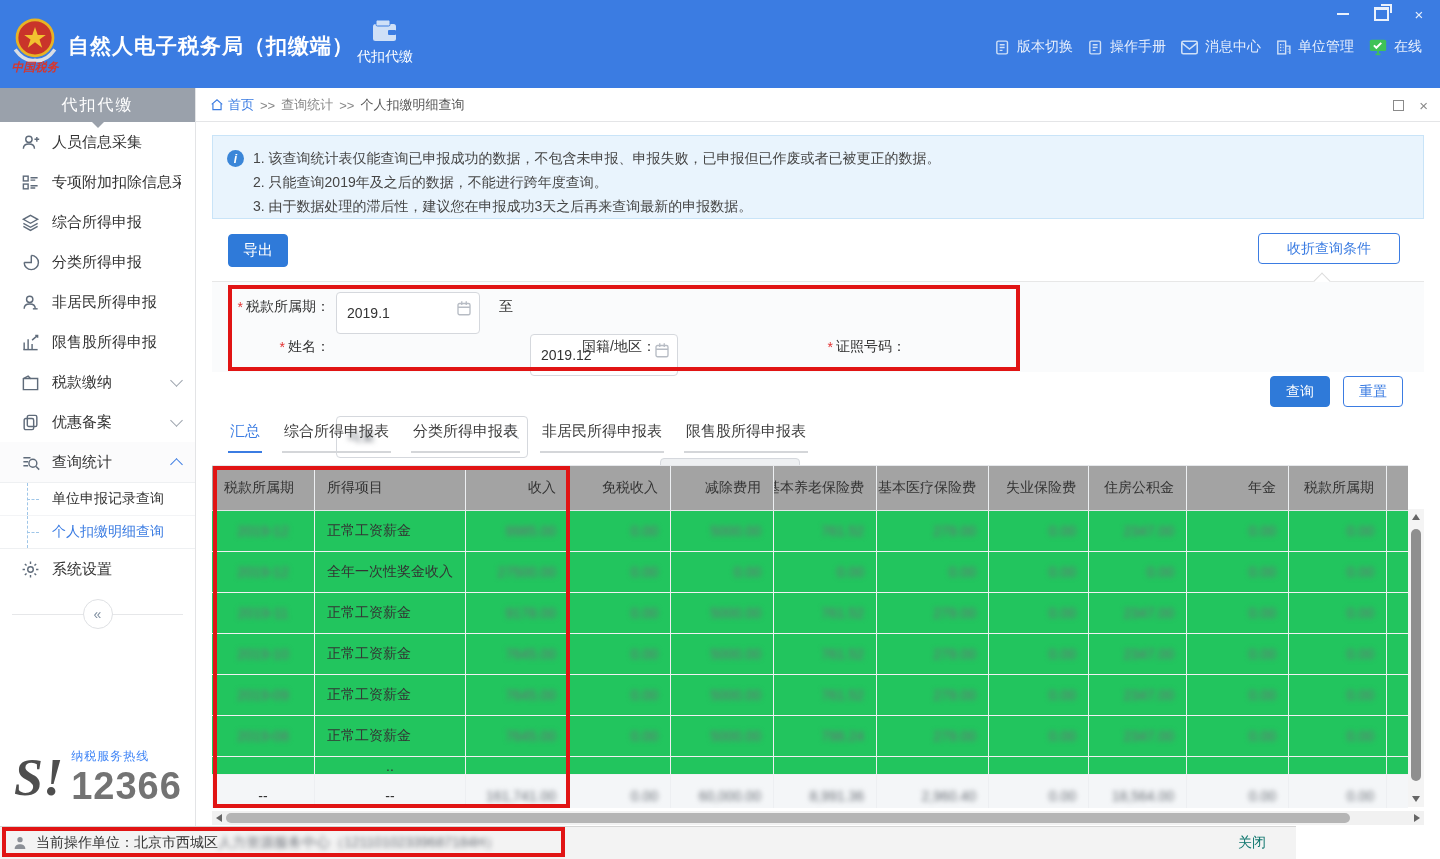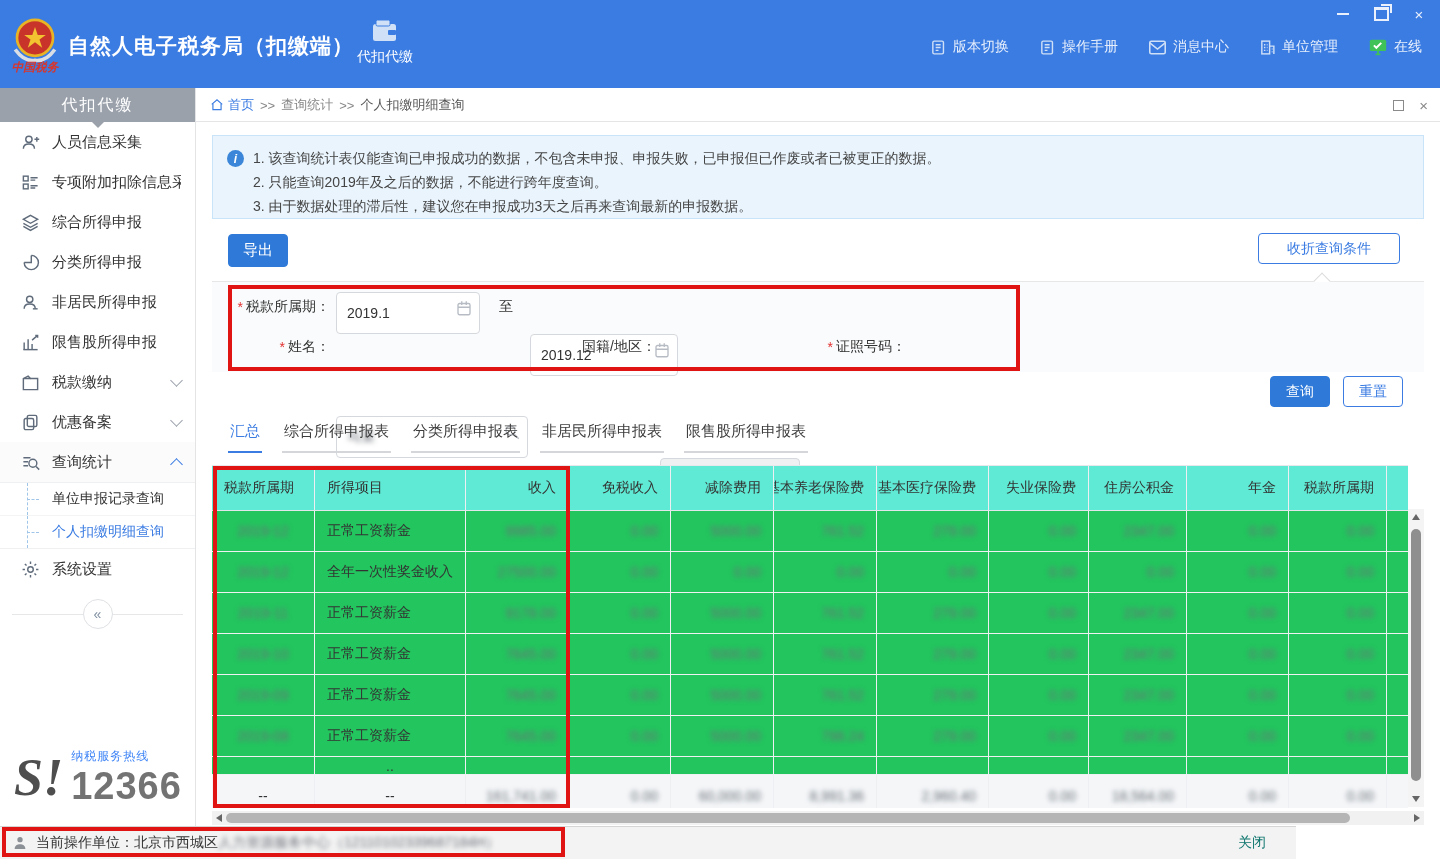--- a/index.html
+++ b/index.html
@@ -11,21 +11,21 @@
   .app-header{left:0;top:0;width:1440px;height:88px;background:#3b7ce2;}
   .win-controls{right:10px;top:4px;display:flex;gap:16px;align-items:center;color:#eaf1fc;}
   .wc{width:22px;height:20px;display:flex;align-items:center;justify-content:center;cursor:pointer;font-size:15px;}
   .min-bar{display:inline-block;width:12px;border-bottom:2px solid #eaf1fc;}
   .restore-box{display:inline-block;width:11px;height:9px;border:2px solid #eaf1fc;border-top-width:3px;position:relative;}
   .restore-box::before{content:"";position:absolute;right:-5px;top:-6px;width:9px;height:7px;border:2px solid #eaf1fc;border-bottom:none;border-left:none;}
   .logo{left:8px;top:14px;width:54px;height:62px;}
   .app-title{left:68px;top:32px;color:#fff;font-size:21px;font-weight:bold;letter-spacing:1px;}
   .module-tab{left:346px;top:18px;width:78px;height:60px;display:flex;flex-direction:column;align-items:center;gap:4px;color:#fff;cursor:pointer;}
   .module-tab .lbl{font-size:14px;}
-  .hdr-menu{right:18px;top:38px;display:flex;align-items:center;gap:30px;}
+  .hdr-menu{right:18px;top:38px;display:flex;align-items:center;gap:14px;}
   .hdr-item{display:flex;align-items:center;gap:6px;color:#e7effc;font-size:14px;cursor:pointer;}
 
   
   .sidebar{left:0;top:88px;width:196px;height:738px;background:#fff;border-right:1px solid #e3e4e6;}
   .side-title{position:relative;height:34px;background:#9aa1ab;color:#fff;font-size:16px;display:flex;align-items:center;justify-content:center;letter-spacing:2px;}
   .side-title::after{content:"";position:absolute;left:50%;bottom:-6px;margin-left:-6px;border:6px solid transparent;border-top-color:#9aa1ab;border-bottom:none;}
   .side-item{position:relative;height:40px;display:flex;align-items:center;padding:0 14px 0 20px;color:#333;font-size:15px;cursor:pointer;}
   .si-icon{width:20px;height:20px;margin-right:12px;color:#5f6b7a;flex:none;display:flex;align-items:center;justify-content:center;}
   .si-label{flex:1;white-space:nowrap;overflow:hidden;}
   .chev{width:8px;height:8px;border-right:1.5px solid #9aa1ab;border-bottom:1.5px solid #9aa1ab;flex:none;}
@@ -76,21 +76,21 @@
   .blur-light{filter:blur(2.5px);color:#9aa0a8;}
 
   
   .tabs{left:32px;top:328px;display:flex;gap:20px;}
   .tab{padding:6px 2px 10px 2px;font-size:15px;color:#3c3c3c;border-bottom:2px solid #d4d6d9;cursor:pointer;}
   .tab.active{color:#3b7ce2;border-bottom-color:#3b7ce2;}
 
   
   .table-wrap{left:16px;top:377px;width:1212px;height:345px;}
   .tgrid{position:absolute;left:0;top:0;width:1196px;height:342px;overflow:hidden;border-top:1px solid #e6e8eb;}
-  .thead{display:flex;height:44px;background:#5eead4;border-bottom:1px solid #e4e7ea;}
+  .thead{display:flex;height:44px;background:#a3a3a3;border-bottom:1px solid #e4e7ea;}
   .trow{display:flex;height:40px;background:#22c55e;border-bottom:1px solid #f0f1f3;}
   .trow.ellipsis{height:17px;overflow:hidden;}
   .trow.total{height:41px;background:#f4f6f8;border-bottom:none;}
   .tcell{flex:none;height:100%;display:flex;align-items:center;justify-content:flex-end;padding:0 12px;border-right:1px solid #edeff2;font-size:14px;color:#333;box-sizing:border-box;overflow:hidden;white-space:nowrap;}
   .c0{width:103px;justify-content:center;}
   .c1{width:151px;justify-content:flex-start;}
   .c2{width:103px;}.c3{width:102px;}.c4{width:103px;}.c5{width:103px;}
   .c6{width:112px;}.c7{width:100px;}.c8{width:98px;}.c9{width:102px;}
   .c10{width:98px;}.c11{width:100px;}
   .thead .c0{justify-content:flex-start;}

